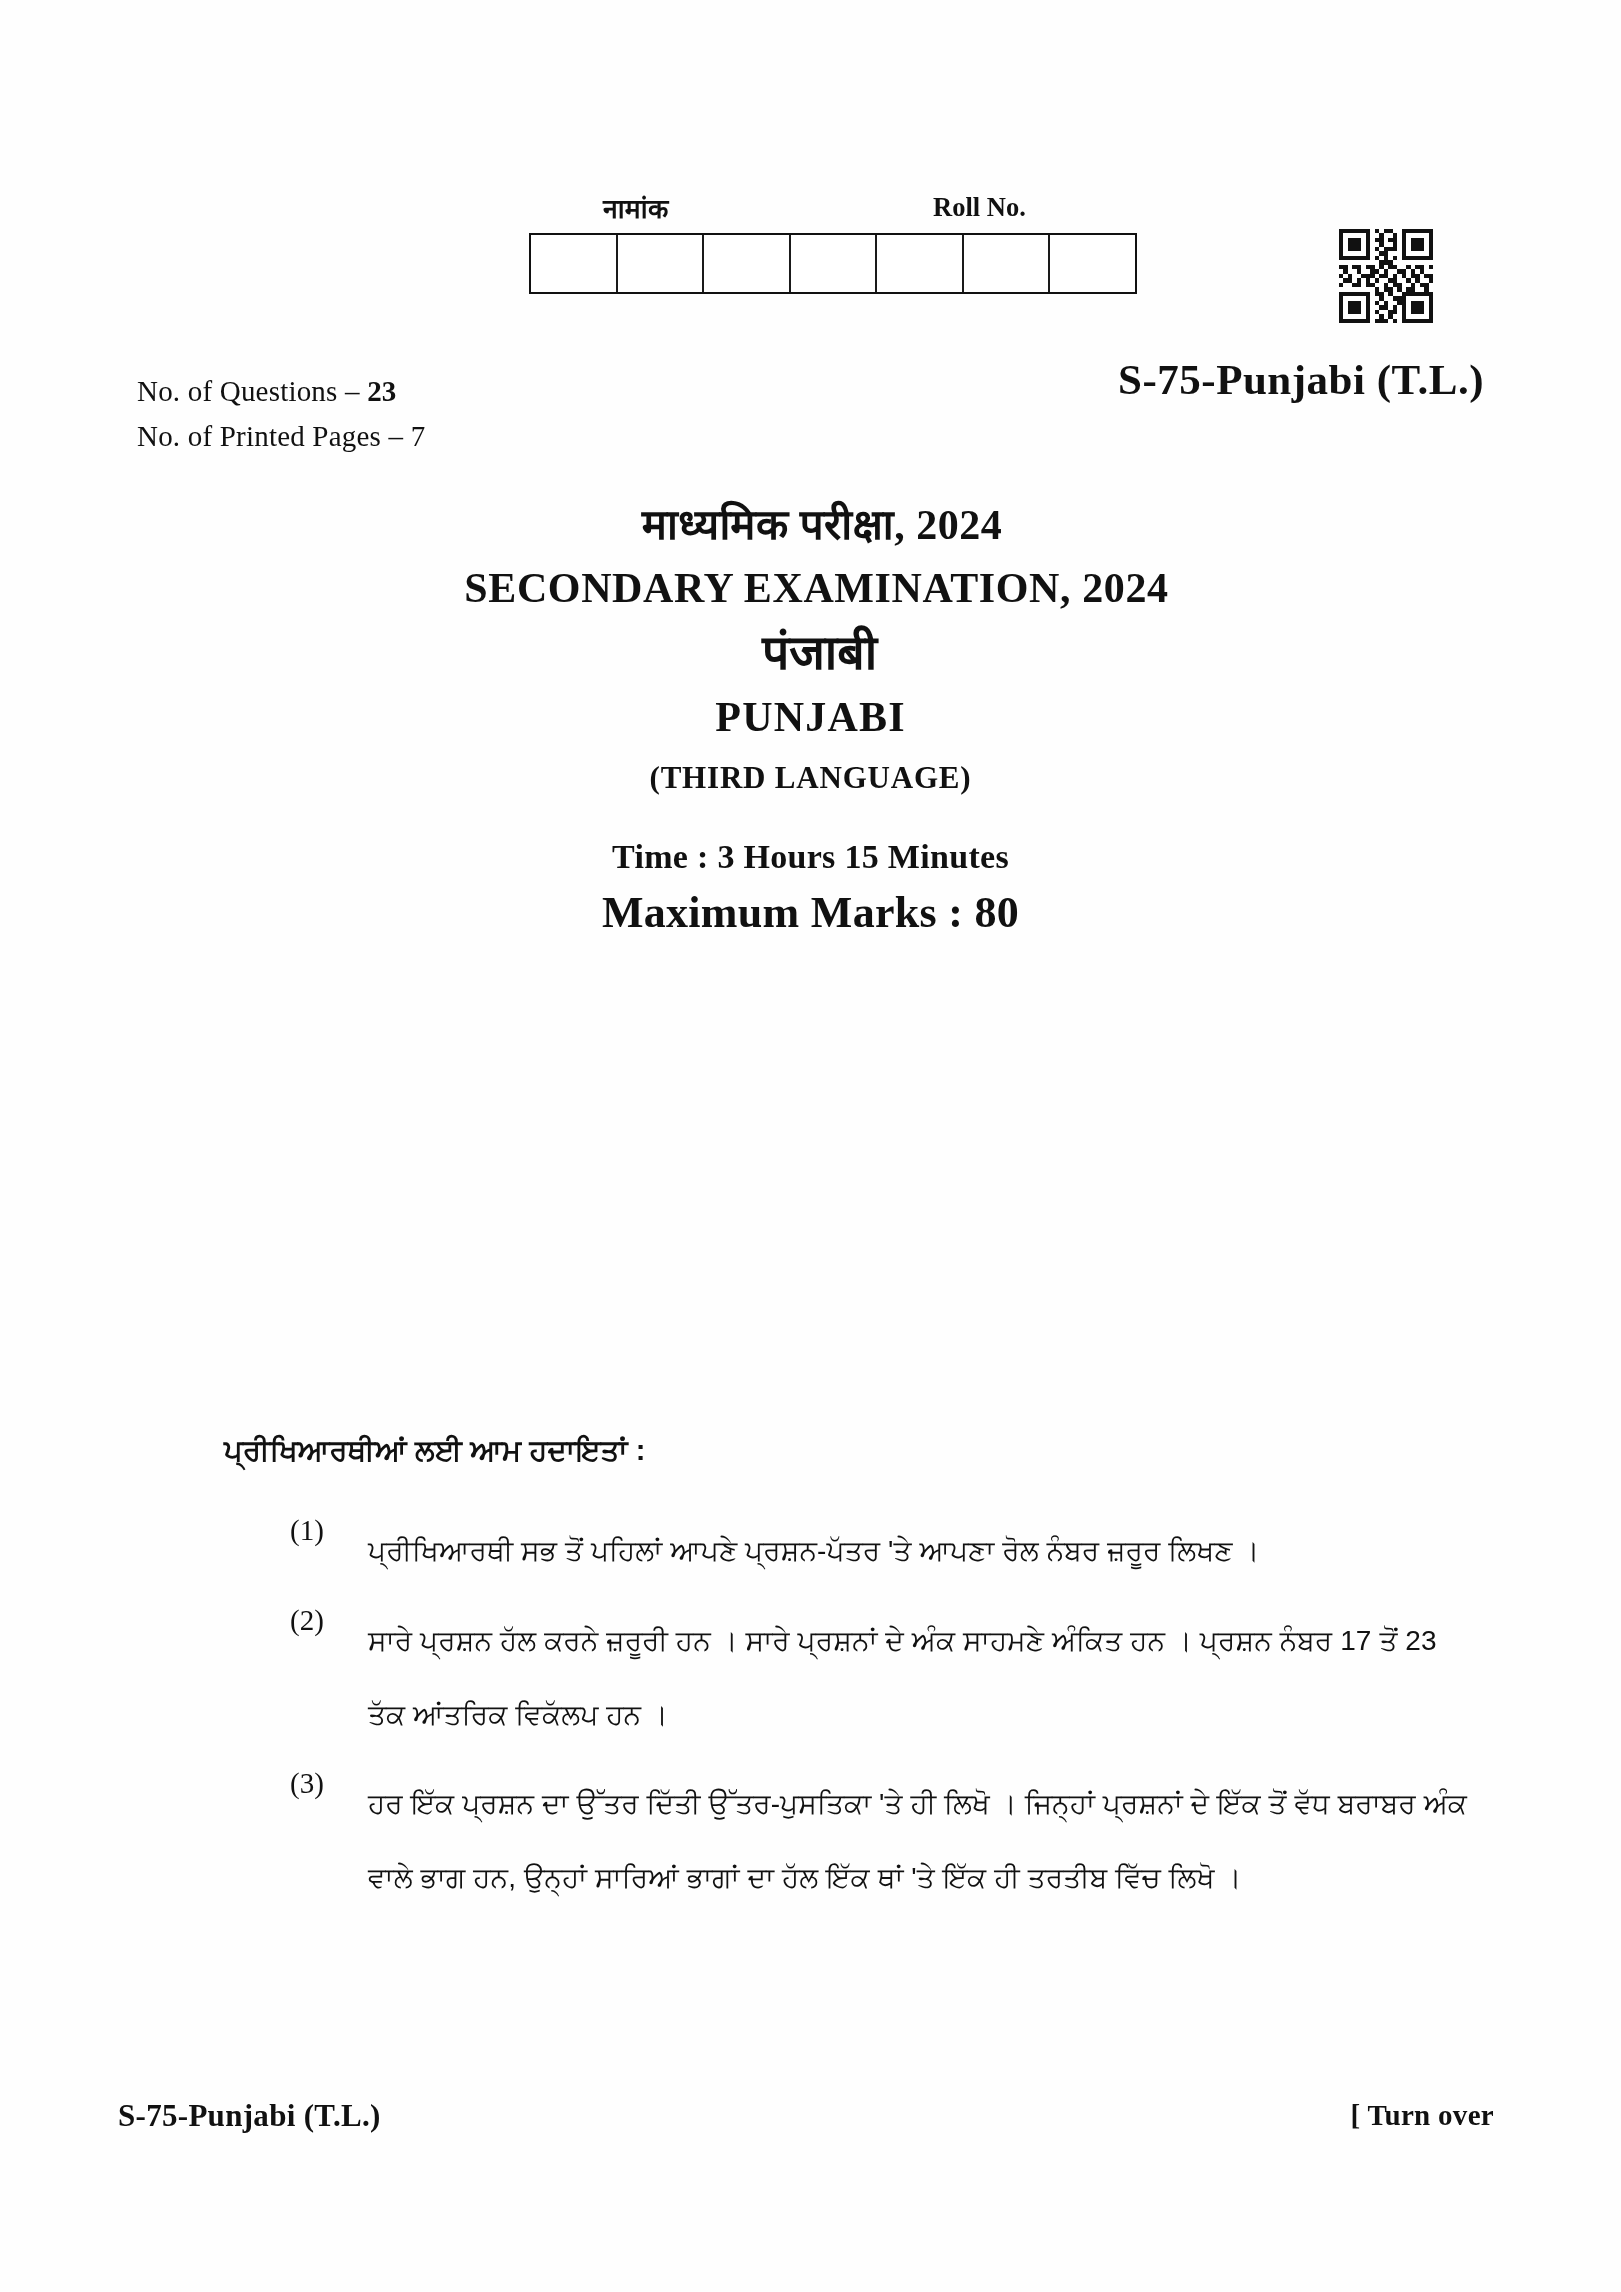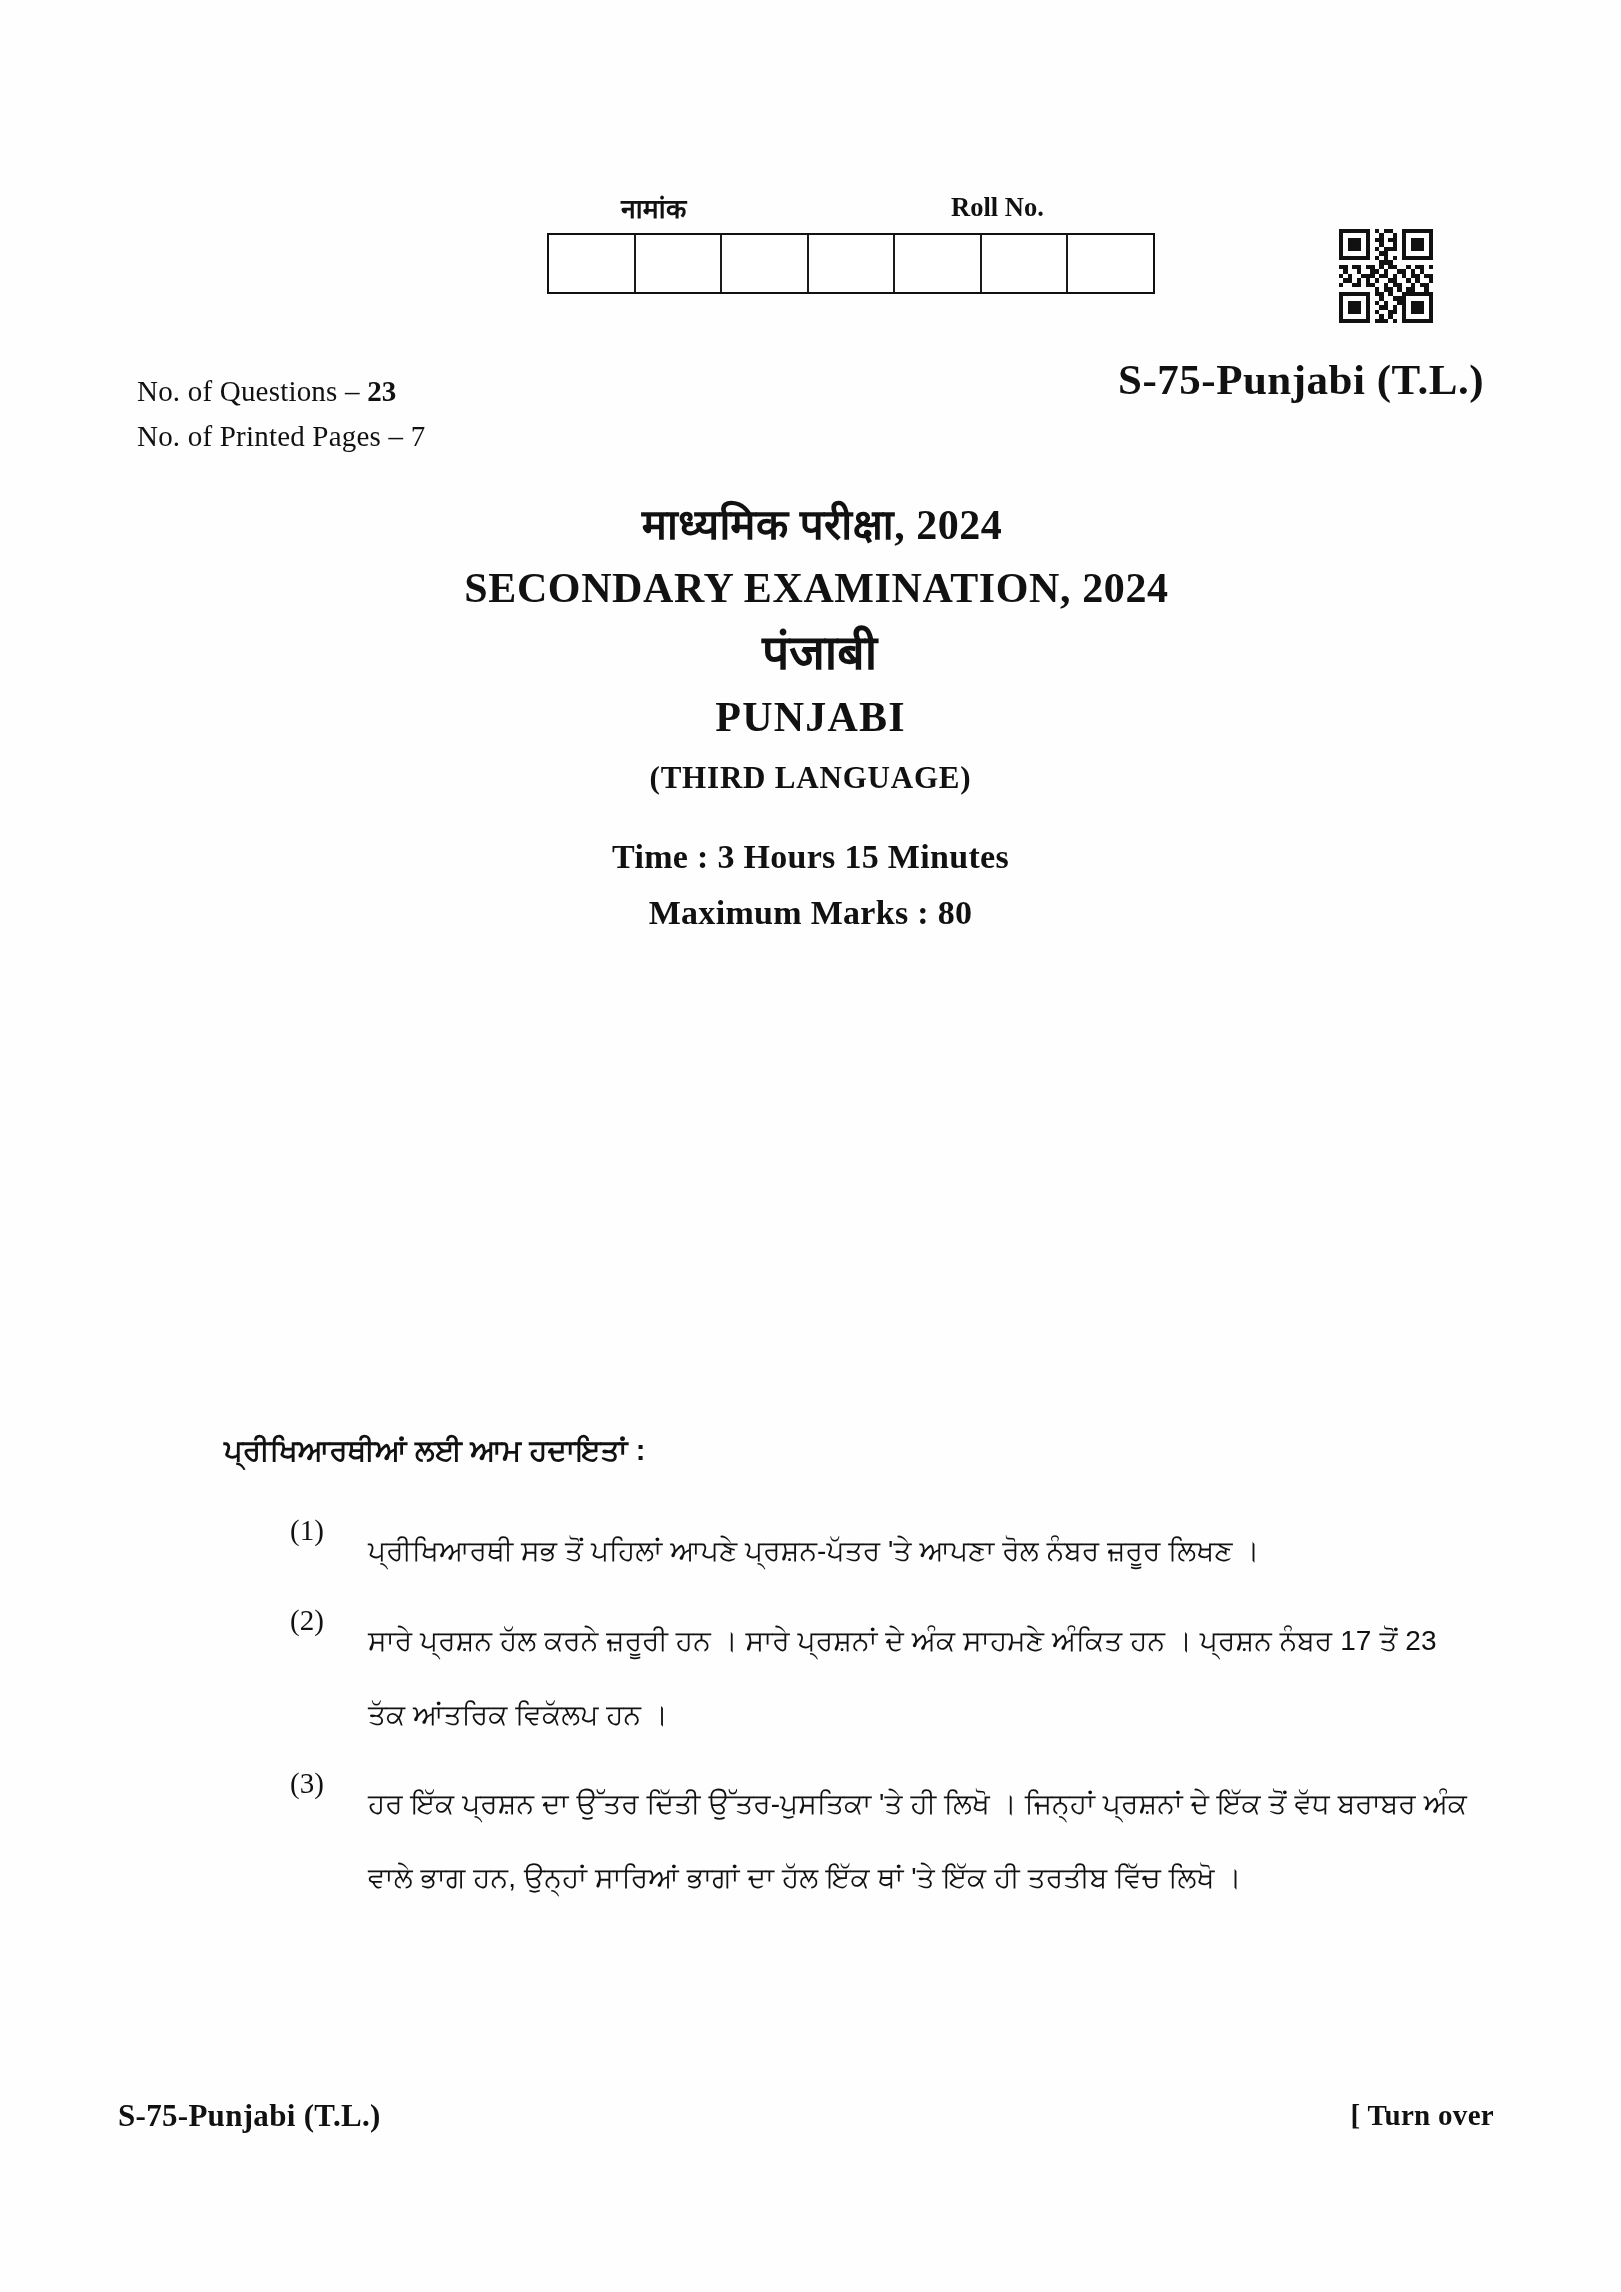--- a/index.html
+++ b/index.html
@@ -18,21 +18,21 @@
 
   .page {
     position: absolute;
     inset: 0;
     background: #fefefe;
   }
 
   
   .rollblock {
     position: absolute;
-    left: 547px;
+    left: 529px;
     top: 192px;
     width: 608px;
     text-align: center;
   }
   .rollblock .labels {
     position: relative;
     height: 41px;
   }
   .rollblock .label-hi {
     position: absolute;
@@ -138,21 +138,21 @@
     letter-spacing: 0.8px;
   }
   .t-time {
     font-size: 34px;
     font-weight: 700;
     line-height: 57px;
     margin-top: 23.5px;
     letter-spacing: 0.3px;
   }
   .t-marks {
-    font-size: 34px;
+    font-size: 44px;
     font-weight: 700;
     line-height: 55px;
     letter-spacing: 0.3px;
   }
 
   
   .instr-heading {
     position: absolute;
     left: 224px;
     top: 1434px;

